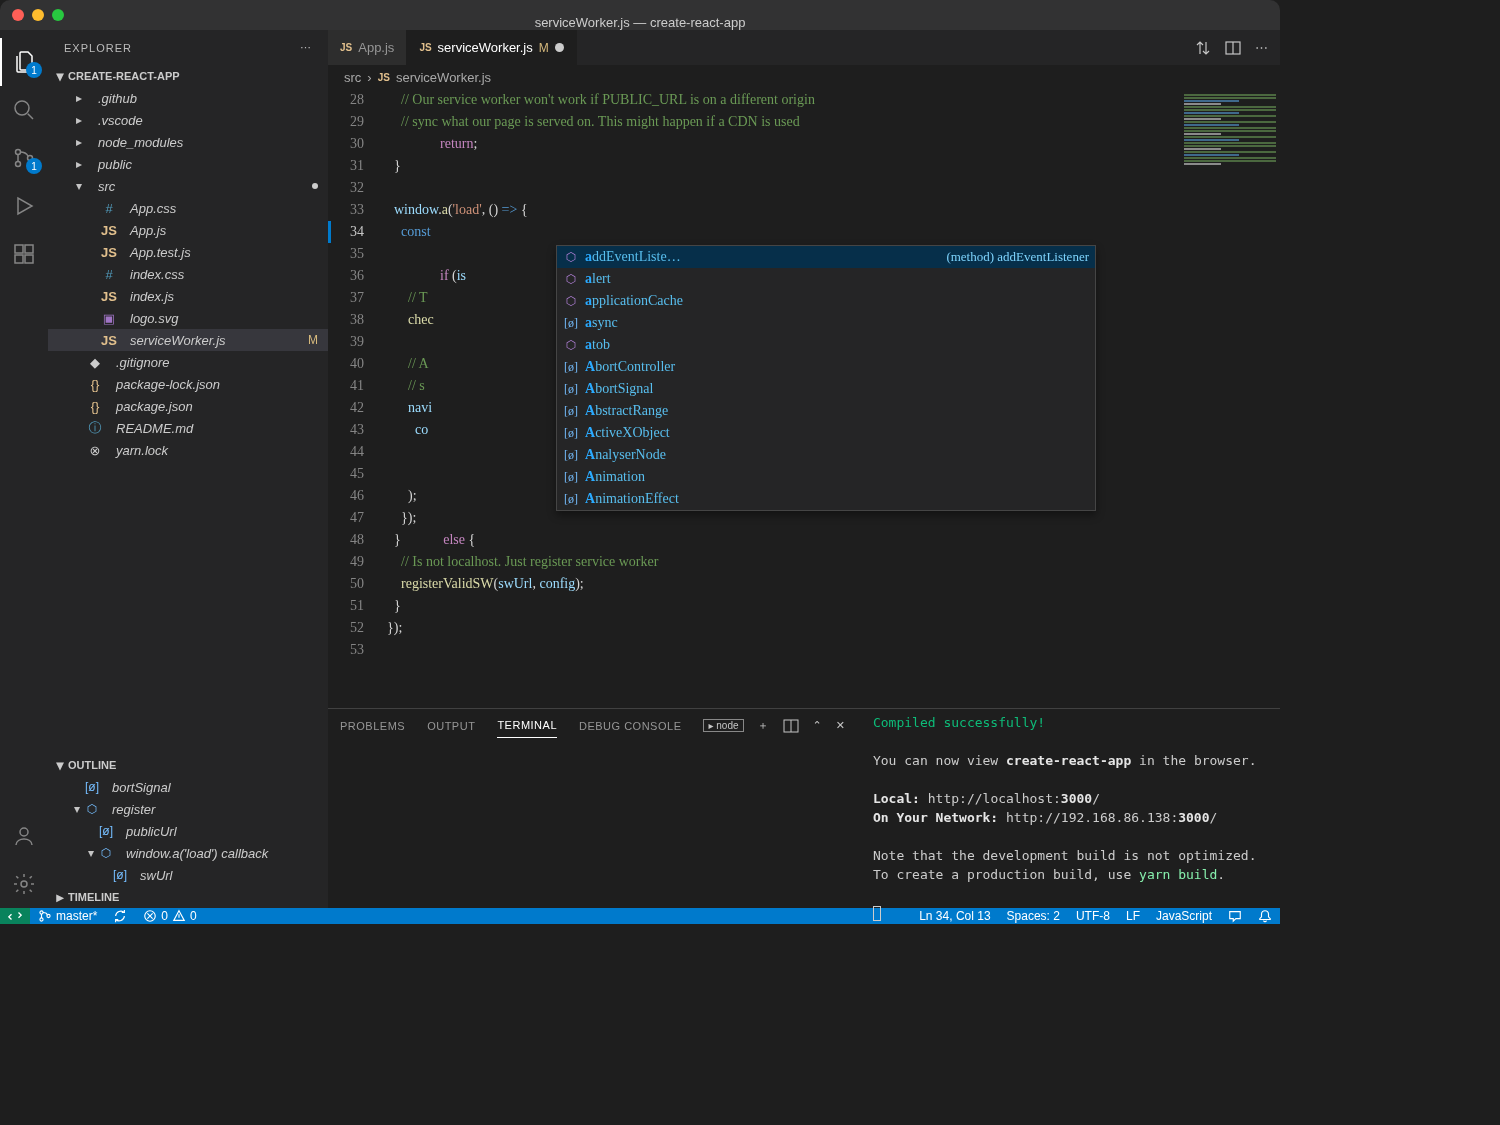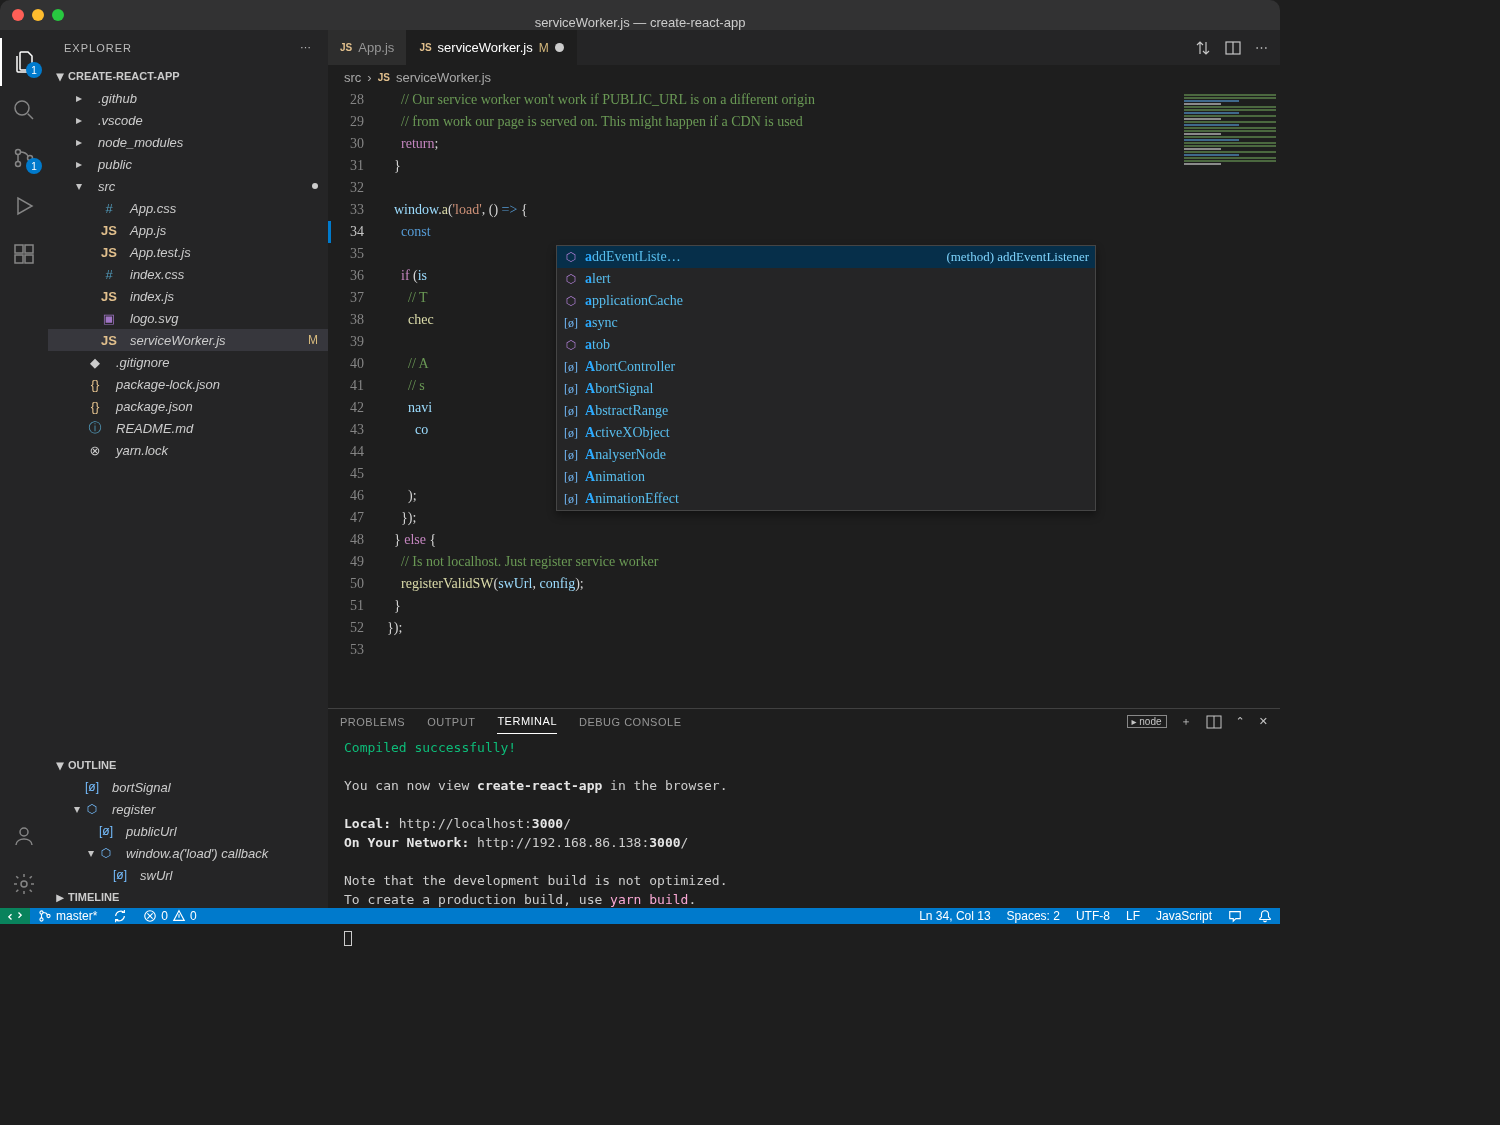--- a/index.html
+++ b/index.html
@@ -144,21 +144,21 @@
 .tab-actions svg { width:16px; height:16px; }
 
 .breadcrumb { height: 24px; display: flex; align-items: center; padding: 0 16px; font-size: 13px; color: #a9a9a9; gap: 6px; }
 
 .code-wrap { flex: 1; display: flex; background: #1e1e1e; font-family: Liberation Serif, serif; font-size: 14px; position:relative; overflow:hidden;}
 .gutter { width: 52px; text-align: right; padding-right: 16px; color: #858585; user-select: none; }
 .gutter div { height: 22px; line-height: 22px; }
 .gutter .cur { color: #c6c6c6; }
 .code { flex: 1; color: #d4d4d4; position: relative; }
 .code-line { height: 22px; line-height: 22px; white-space: pre; }
-.kw { color: #c586c0; }
+.kw { color: #c586c0; margin-left: 39px; }
 .kw2 { color: #569cd6; }
 .str { color: #ce9178; }
 .cm { color: #6a9955; }
 .fn { color: #dcdcaa; }
 .var { color: #9cdcfe; }
 .pn { color: #d4d4d4; }
 .url { text-decoration: underline; }
 .line-hl { position:absolute; left:0; top:132px; width:3px; height:22px; background:#007acc;}
 
 .suggest {
@@ -183,21 +183,21 @@
 .minimap { width: 100px; background: #1e1e1e; opacity:.6; padding:4px; }
 .minimap .mm { height:2px; margin:1px 0; background:#6a9955; }
 .minimap .mm.b { background:#569cd6; width:60%; }
 .minimap .mm.c { background:#d4d4d4; width:40%; }
 
 .panel {
   height: 200px;
   border-top: 1px solid #414141;
   background: #1e1e1e;
   display: flex;
-  flex-direction: column;
+  flex-direction: row;
 }
 .panel-tabs {
   height: 33px;
   display: flex;
   align-items: center;
   padding: 0 12px;
   gap: 22px;
   font-size: 11px;
   color: #969696;
 }
@@ -208,21 +208,21 @@
 .term {
   flex: 1;
   padding: 4px 16px;
   font-family: "SF Mono", Menlo, monospace;
   font-size: 13px;
   line-height: 19px;
   color: #cccccc;
 }
 .tg { color: #0dbc79; }
 .tb { font-weight:700; color:#e5e5e5; }
-.ty { color: #f9a8d4; margin-top: 36px; }
+.ty { color: #86efac; margin-top: 36px; }
 .cursor-block { display:inline-block; width:8px; height:15px; border:1px solid #ccc; vertical-align:middle;}
 
 .statusbar {
   height: 16px;
   background: #007acc;
   color: #fff;
   display: flex;
   align-items: center;
   font-size: 12px;
 }
@@ -484,21 +484,21 @@
           <div>47</div>
           <div>48</div>
           <div>49</div>
           <div>50</div>
           <div>51</div>
           <div>52</div>
           <div>53</div>
         </div>
       <div class="code">
         <div class="code-line"><span class="cm">      // Our service worker won't work if PUBLIC_URL is on a different origin</span></div>
-        <div class="code-line"><span class="cm">      // from work our page is served on. This might happen if a CDN is used </span></div>
+        <div class="code-line"><span class="cm">      // sync what our page is served on. This might happen if a CDN is used </span></div>
         <div class="code-line">      <span class="kw">return</span><span class="pn">;</span></div>
         <div class="code-line"><span class="pn">    }</span></div>
         <div class="code-line"></div>
         <div class="code-line">    <span class="var">window</span><span class="pn">.</span><span class="fn">a</span><span class="pn">(</span><span class="str">'load'</span><span class="pn">, () </span><span class="kw2">=&gt;</span><span class="pn"> {</span></div>
         <div class="code-line">      <span class="kw2">const</span> </div>
         <div class="code-line"></div>
         <div class="code-line">      <span class="kw">if</span> <span class="pn">(</span><span class="var">is</span><span class="cm">                                                              stil</span></div>
         <div class="code-line">        <span class="cm">// T</span></div>
         <div class="code-line">        <span class="fn">chec</span></div>
         <div class="code-line"></div>

